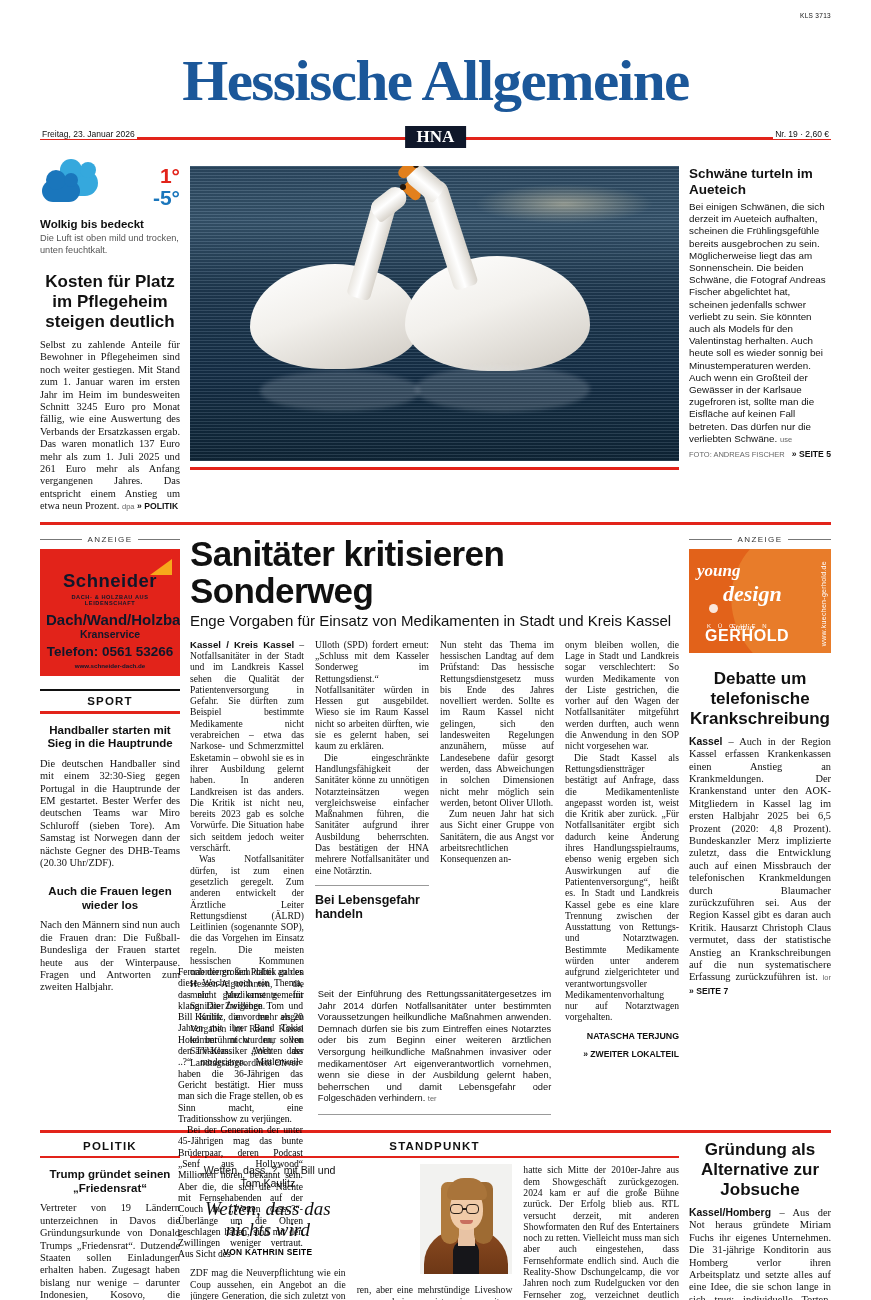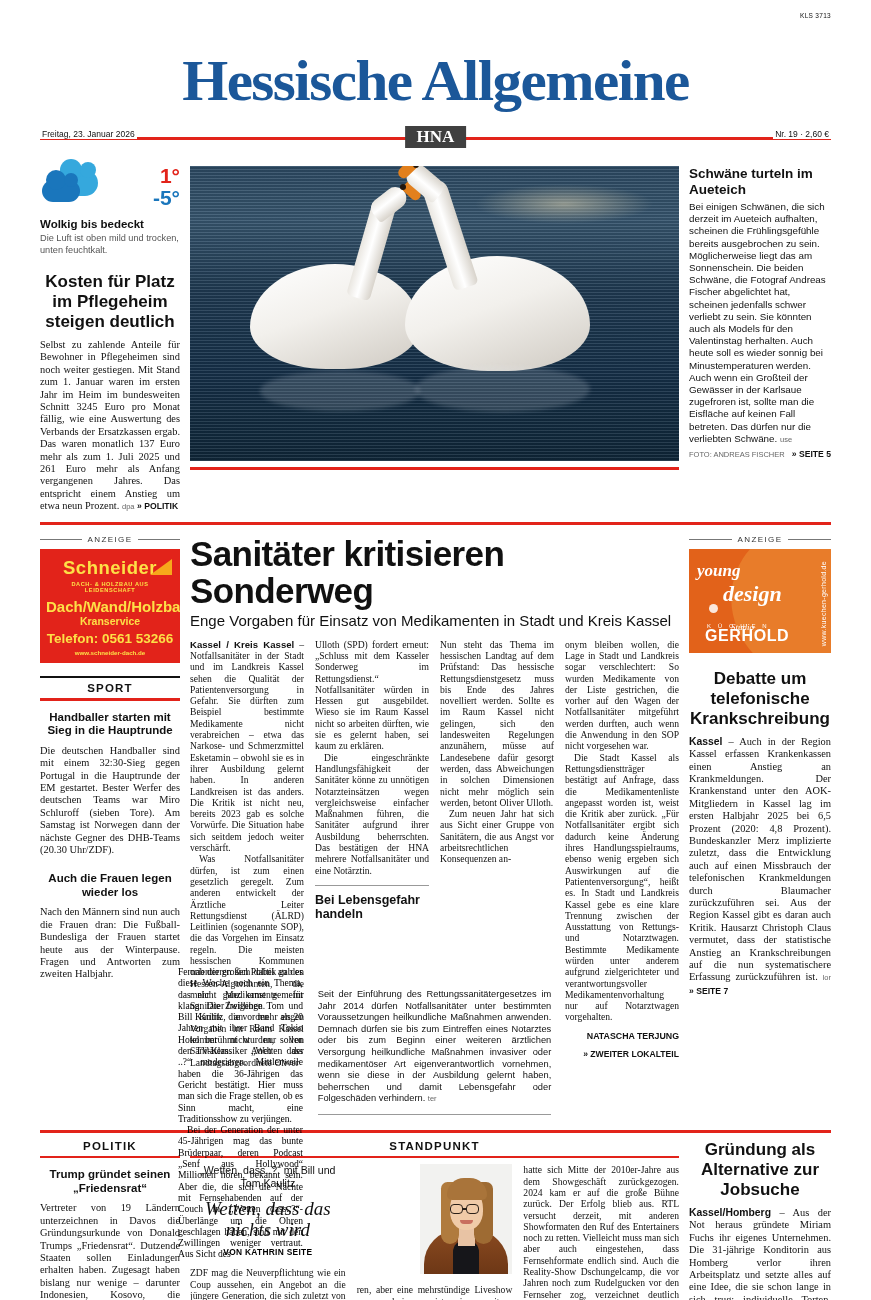--- a/index.html
+++ b/index.html
@@ -23,21 +23,21 @@
   .masthead-rule { margin-top: 16px; position: relative; height: 22px; }
   .masthead-rule .line { position: absolute; left: 0; right: 0; top: 11px; height: 3px; background: #e2231a; }
   .masthead-rule .date, .masthead-rule .issue {
     position: absolute; top: 3px; font-family: "Liberation Sans", sans-serif; font-size: 8.5px; color: #111;
     background: #fff; padding: 0 2px;
   }
   .masthead-rule .date { left: 0; }
   .masthead-rule .issue { right: 0; }
   .hna-badge {
     position: absolute; left: 50%; top: 0; transform: translateX(-50%);
-    background: #404040; color: #fff; font-family: "Liberation Serif", serif; font-weight: bold;
+    background: #0f172a; color: #fff; font-family: "Liberation Serif", serif; font-weight: bold;
     font-size: 17px; letter-spacing: 0px; padding: 1px 12px 2px; line-height: 19px;
   }
 
   
   .top-band { display: flex; margin-top: 18px; gap: 0; }
   .col-left { width: 140px; flex: 0 0 140px; }
   .col-photo { flex: 1 1 auto; padding: 0 10px; }
   .col-right { width: 142px; flex: 0 0 142px; }
 
   
@@ -91,21 +91,21 @@
 
   
   .main-sep { height: 3px; background: #e2231a; margin-top: 8px; }
   .main-row { display: flex; margin-top: 10px; }
   .anzeige-label { font-family: "Liberation Sans", sans-serif; font-size: 8px; letter-spacing: 1.4px;
     color: #333; text-align: center; position: relative; margin-bottom: 5px; }
   .anzeige-label span { background:#fff; padding: 0 6px; position: relative; z-index: 2; }
   .anzeige-label:before { content:""; position:absolute; left:0; right:0; top:50%; height:1px; background:#777; }
 
   
-  .ad-schneider { background: #e2231a; color: #fde047; text-align: center; padding: 8px 6px 7px;
+  .ad-schneider { background: #e2231a; color: #0f172a; text-align: center; padding: 21px 6px 7px;
     font-family: "Liberation Sans", sans-serif; position: relative; overflow: hidden; }
   .ad-s-name { font-size: 18.5px; font-weight: bold; letter-spacing: .5px; }
   .ad-s-tag { font-size: 5.6px; font-weight: bold; letter-spacing: .6px; margin-top: 2px; }
   .ad-s-l1 { font-size: 15px; font-weight: bold; margin-top: 5px; }
   .ad-s-l2 { font-size: 10.5px; font-weight: bold; }
   .ad-s-tel { font-size: 13.5px; font-weight: bold; margin-top: 4px; }
   .ad-s-url { font-size: 6.2px; font-weight: bold; margin-top: 3px; }
   .ad-roof { position:absolute; right: 8px; top: 10px; width: 0; height: 0;
     border-left: 22px solid transparent; border-bottom: 16px solid #f7a81b; }
 

